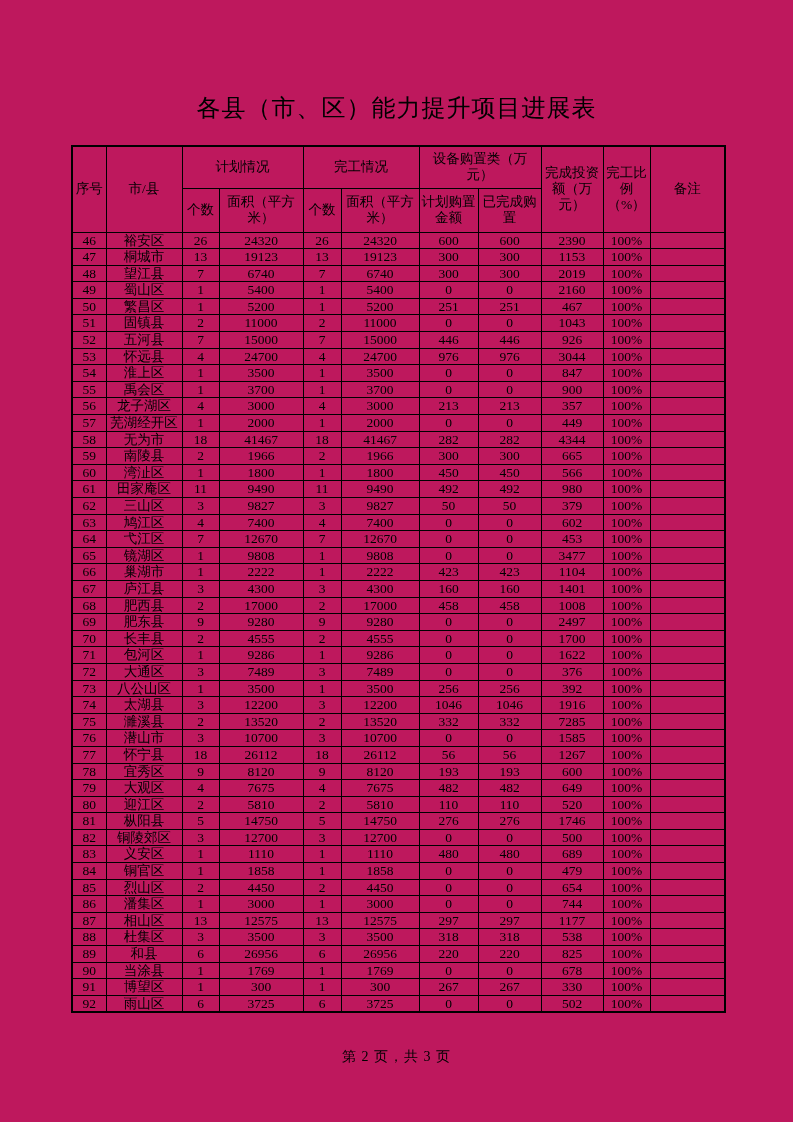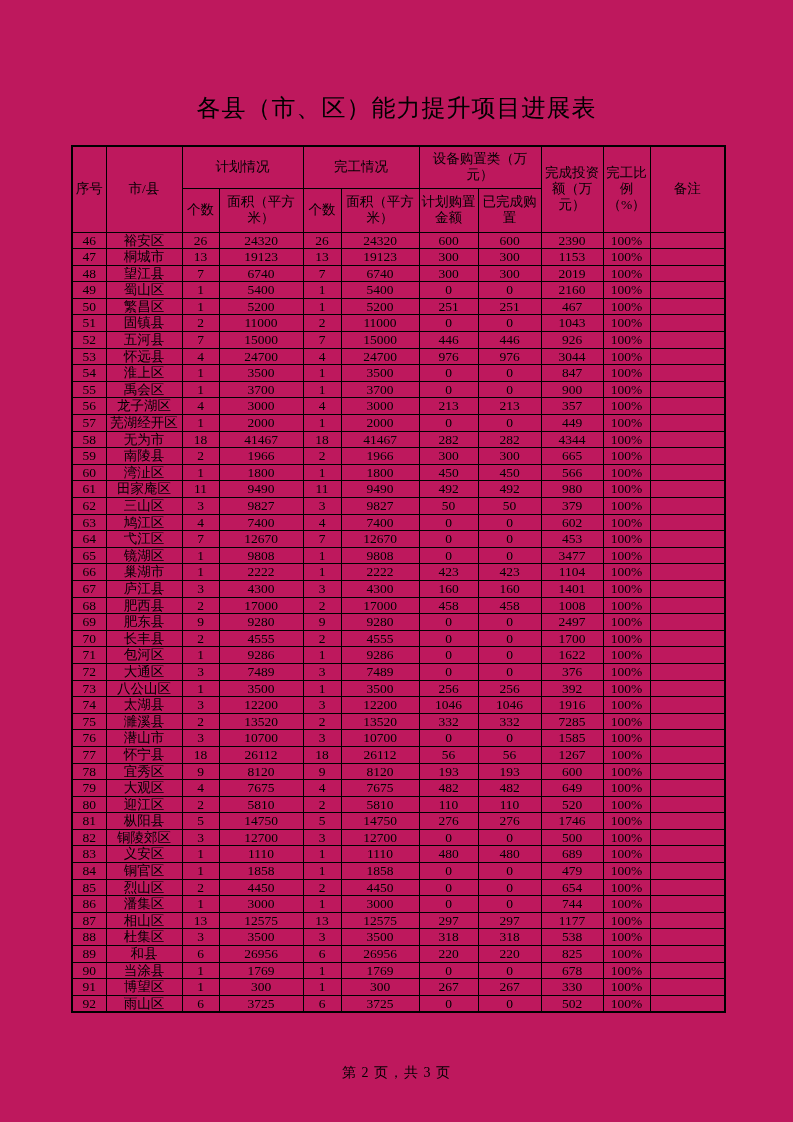--- a/index.html
+++ b/index.html
@@ -58,21 +58,20 @@
     white-space: nowrap;
   }
   .footer-page {
     position: absolute;
     top: 1048px;
     left: 0;
     width: 100%;
     text-align: center;
     font-size: 14px;
     letter-spacing: 1px;
-    margin-top: 16px;
   }
 </style>
 </head>
 <body>
 
 <div class="page">
 
   <div class="doc-title">各县（市、区）能力提升项目进展表</div>
 
   <div class="table-wrap">

